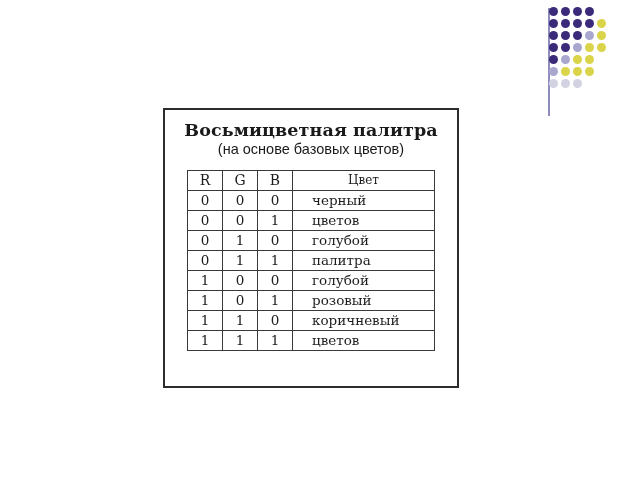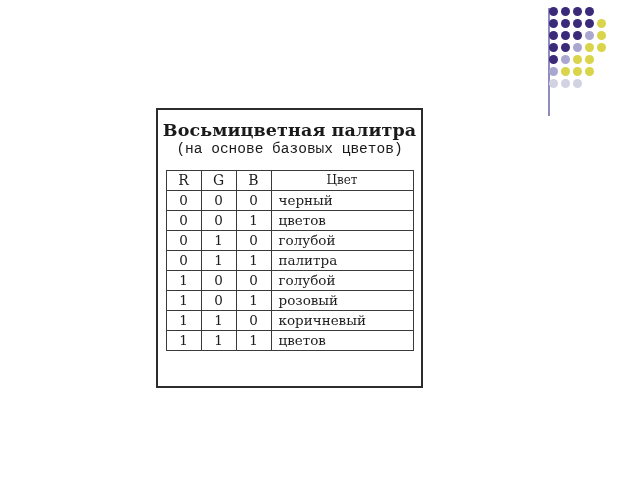--- a/index.html
+++ b/index.html
@@ -43,42 +43,42 @@
     left: 0px;
     top: 2px;
     width: 2px;
     height: 108px;
     background: #8e8bbd;
   }
 
   
   .frame {
     position: absolute;
-    left: 156px;
+    left: 163px;
     top: 108px;
-    width: 267px;
+    width: 296px;
     height: 280px;
     border: 2px solid #2c2c2c;
     background: #ffffff;
     box-sizing: border-box;
   }
   .title-block {
     text-align: center;
     margin-top: 10px;
   }
   .title-main {
     font-family: "DejaVu Serif", serif;
     font-weight: bold;
     font-size: 17.5px;
     color: #1a1a1a;
     letter-spacing: 0.1px;
     line-height: 1.15;
   }
   .title-sub {
-    font-family: Liberation Mono, monospace;
+    font-family: Liberation Sans, sans-serif;
     font-size: 14.5px;
     color: #1a1a1a;
     line-height: 1.2;
     margin-top: 1px;
   }
 
   table.palette {
     border-collapse: collapse;
     margin: 11px auto 0 auto;
     width: 248px;
@@ -101,21 +101,21 @@
   table.palette th.col-name {
     font-size: 12px;
   }
   table.palette td.bit {
     text-align: center;
     font-size: 13.5px;
     width: 34px;
   }
   table.palette td.name {
     text-align: left;
-    padding-left: 7px;
+    padding-left: 19px;
     font-size: 13.5px;
     margin-top: 36px;
   }
 </style>
 </head>
 <body>
 
 <div class="logo">
   <div class="logo-bar" style="background: rgb(142, 139, 189);"></div>
   <div class="logo-dots" id="logo-dots">

